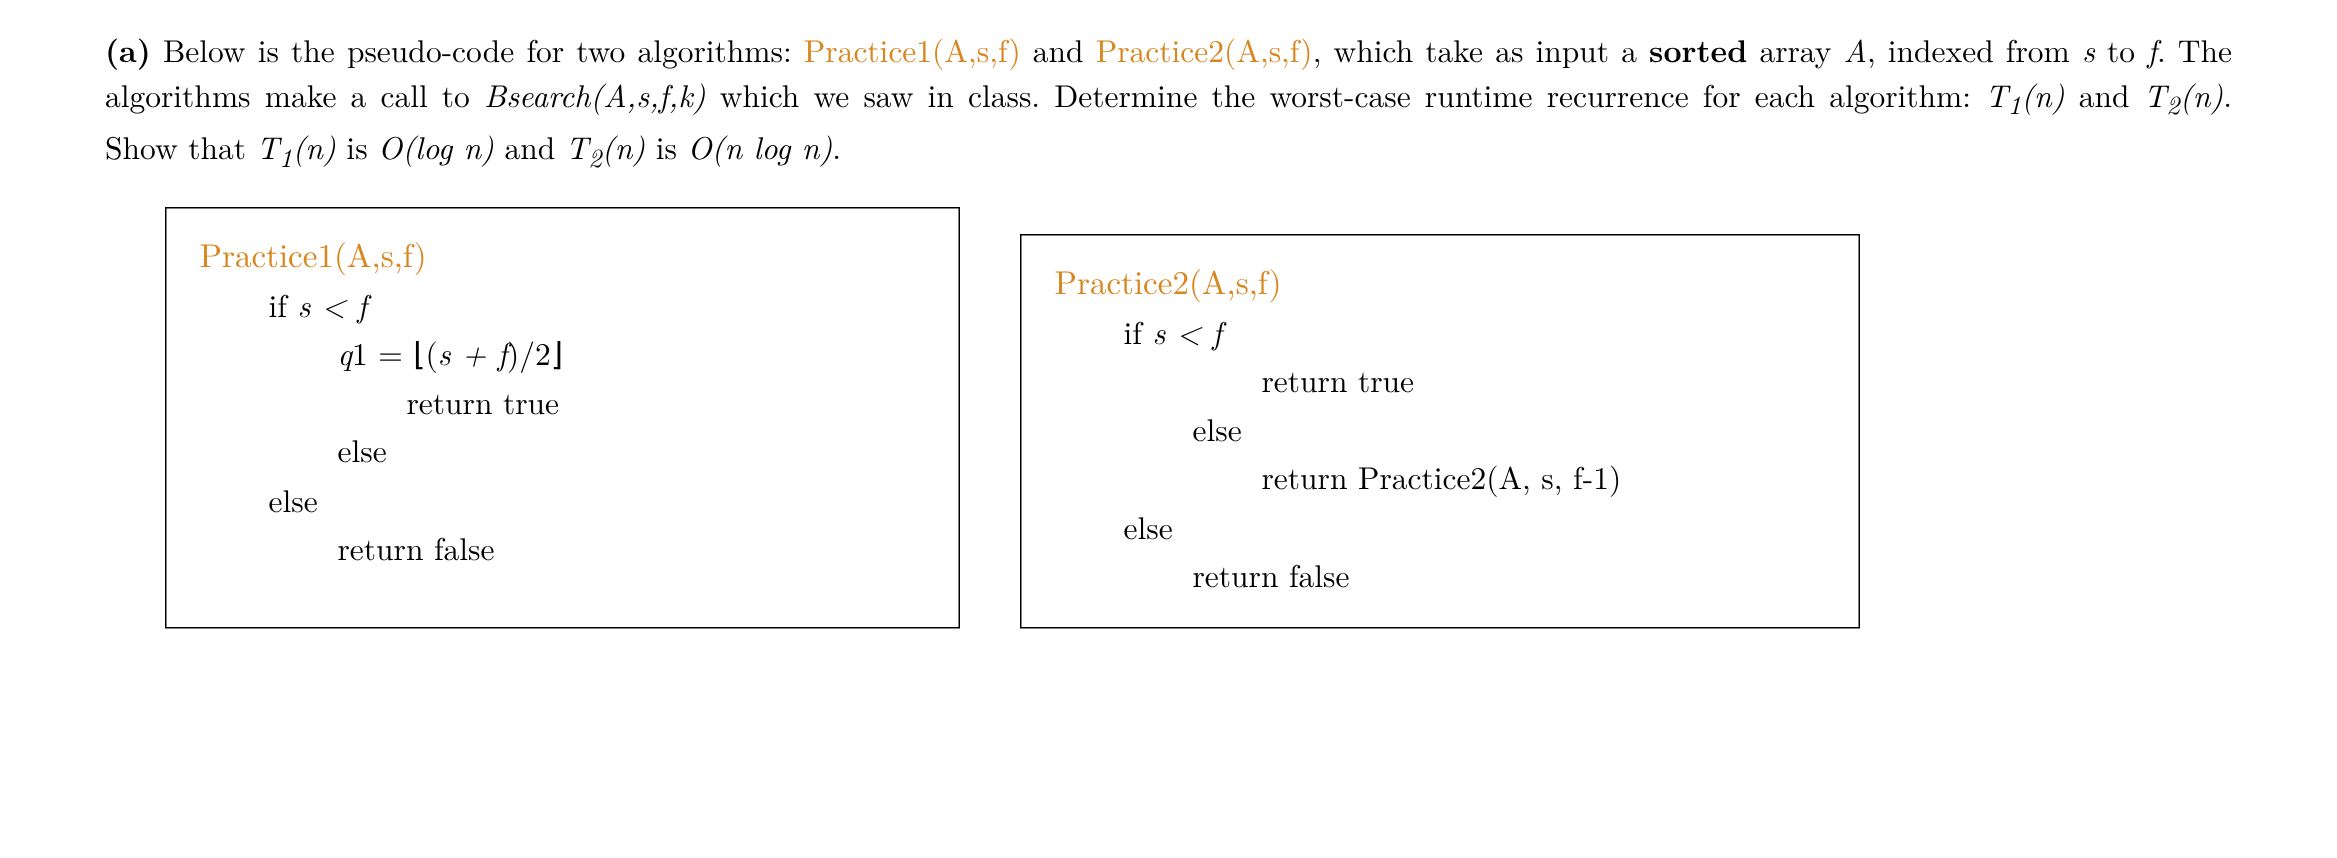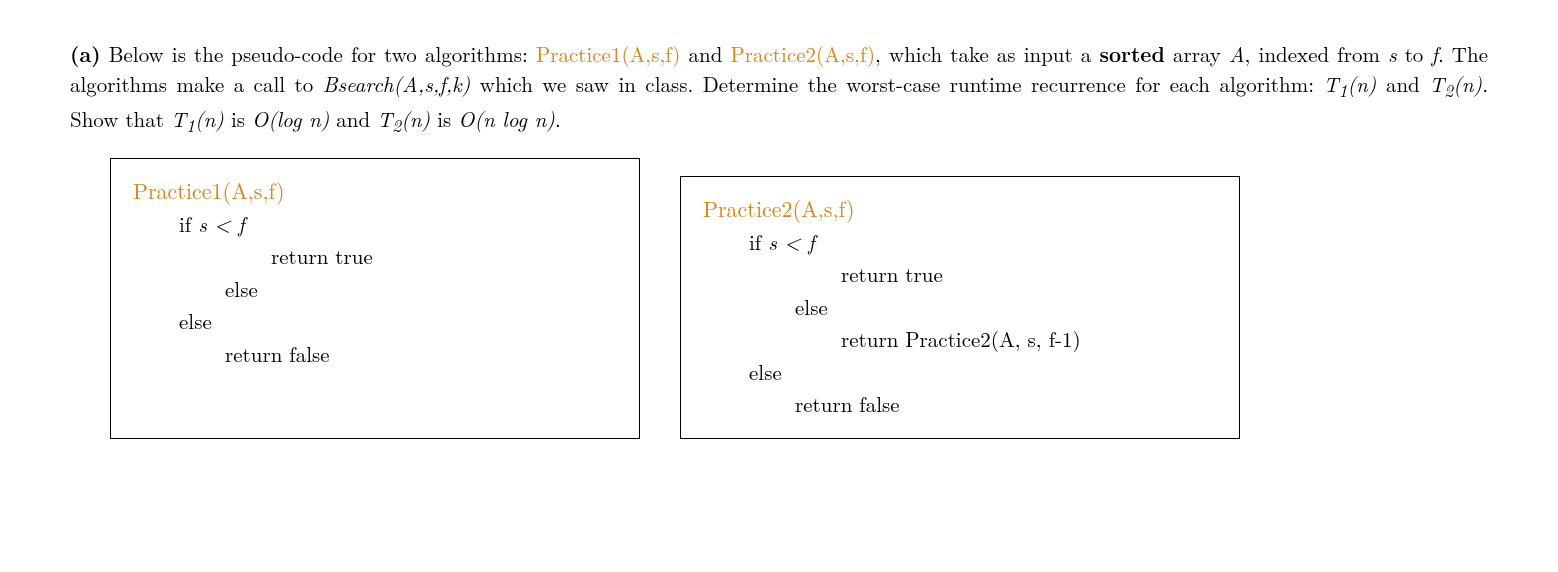--- a/index.html
+++ b/index.html
@@ -9,21 +9,20 @@
     font-family: "Latin Modern Roman", "CMU Serif", Georgia, "Times New Roman", serif;
     font-size: 21px;
     color: #000000;
     width: 1558px;
     height: 572px;
     box-sizing: border-box;
   }
   .page {
     padding: 18px 70px 20px 70px;
     box-sizing: border-box;
-    margin-top: 20px;
   }
   .para {
     text-align: justify;
     line-height: 1.45;
     margin-bottom: 14px;
   }
   .bold { font-weight: bold; }
   .italic { font-style: italic; }
   .orange { color: #d8861f; }
   .math { font-style: italic; }
@@ -57,20 +56,21 @@
   <div class="para">
     <span class="bold">(a)</span>
     <span>Below is the pseudo-code for two algorithms: </span><span class="orange">Practice1(A,s,f)</span><span> and </span><span class="orange">Practice2(A,s,f)</span><span>, which take as input a </span><span class="bold">sorted</span><span> array </span><span class="math">A</span><span>, indexed from </span><span class="math">s</span><span> to </span><span class="math">f</span><span>. The algorithms make a call to </span><span class="italic">Bsearch(A,s,f,k)</span><span> which we saw in class. Determine the worst-case runtime recurrence for each algorithm: </span><span class="math"><span>T</span><sub>1</sub><span>(n)</span></span><span> and </span><span class="math"><span>T</span><sub>2</sub><span>(n)</span></span><span>. Show that </span><span class="math"><span>T</span><sub>1</sub><span>(n)</span></span><span> is </span><span class="math">O(log n)</span><span> and </span><span class="math"><span>T</span><sub>2</sub><span>(n)</span></span><span> is </span><span class="math">O(n log n)</span><span>.</span>
   </div>
 
   <div class="boxes">
 
     <div class="codebox box1">
       <div class="title">Practice1(A,s,f)</div>
       <div class="ind1"><span>if </span><span class="math">s &lt; f</span></div>
+      <div class="ind2"><span class="math">q</span><span>1 = ⌊(</span><span class="math">s + f</span><span>)/2⌋</span></div>
       <div class="ind3">return true</div>
       <div class="ind2">else</div>
       <div class="ind1">else</div>
       <div class="ind2">return false</div>
     </div>
 
     <div class="codebox box2">
       <div class="title">Practice2(A,s,f)</div>
       <div class="ind1"><span>if </span><span class="math">s &lt; f</span></div>
       <div class="ind3">return true</div>

